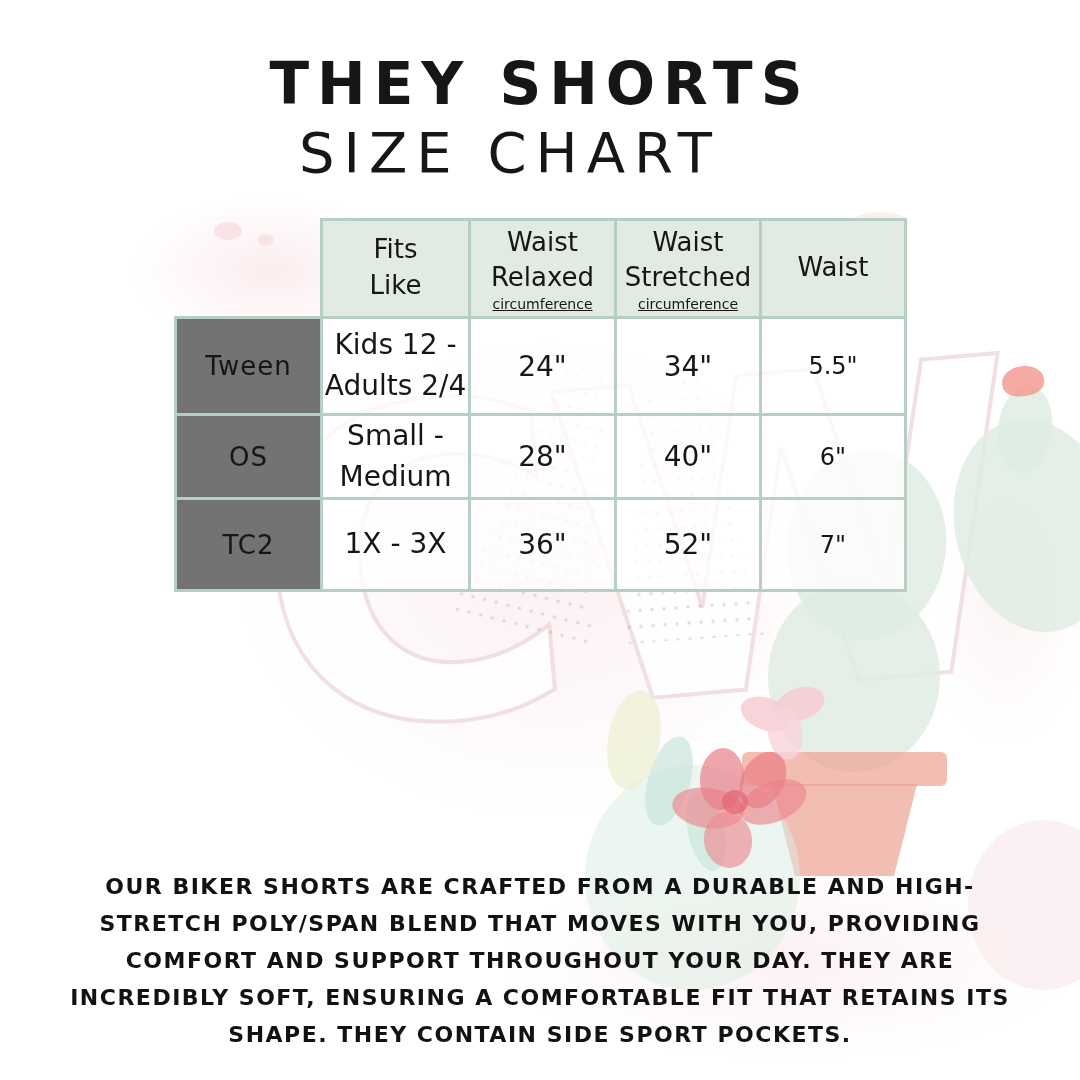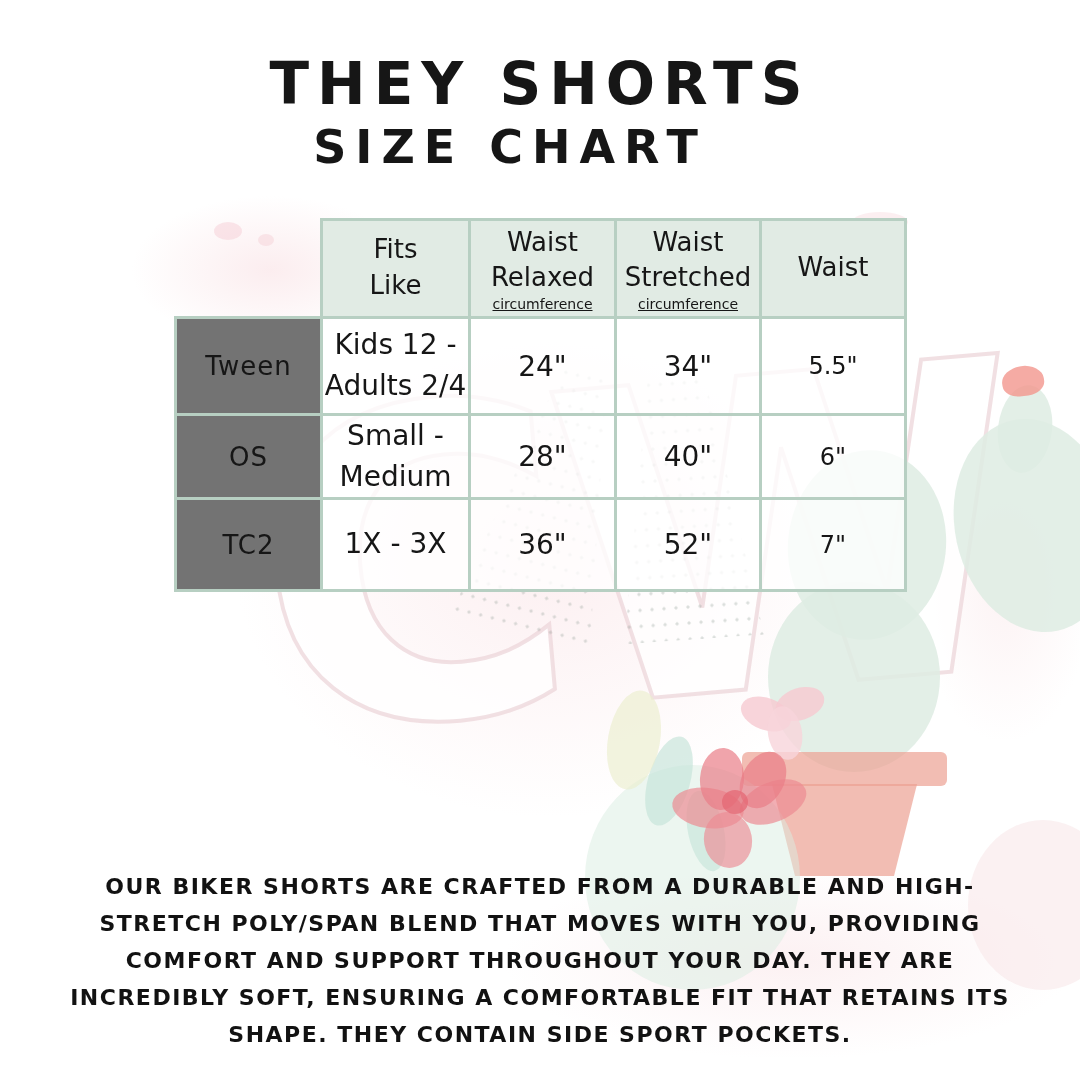--- a/index.html
+++ b/index.html
@@ -13,21 +13,21 @@
             letter-spacing:-18px;transform:rotate(-5deg);color:rgba(255,255,255,0.75);
             -webkit-text-stroke:4px rgba(236,213,218,0.75);}
   .speckle{position:absolute;opacity:.45;
            background-image:radial-gradient(circle,rgba(120,138,128,.6) 1.3px,transparent 1.9px);
            background-size:12px 16px;}
   .dots-mint{background-image:radial-gradient(circle,rgba(255,255,255,.95) 2px,transparent 3px);
              background-size:26px 30px;}
   
   .title-wrap{position:absolute;left:0;top:0;width:1080px;text-align:center;z-index:3;}
   .title-line1{position:absolute;top:50px;width:1080px;font-size:58px;font-weight:bold;letter-spacing:8px;}
-  .title-line2{position:absolute;top:120px;width:1020px;font-size:46px;font-weight:bold;letter-spacing:9px;}
+  .title-line2{position:absolute;top:120px;width:1020px;font-size:56px;font-weight:normal;letter-spacing:9px;}
   
   table.size-table{position:absolute;left:174px;top:218px;width:730px;z-index:2;
                    border-collapse:collapse;table-layout:fixed;}
   .size-table td,.size-table th{border:3px solid #b7cfc2;text-align:center;vertical-align:middle;padding:0;}
   .size-table td.blank{border:none;background:transparent;}
   .size-table th{background:#e1ebe4;font-weight:400;}
   .size-table td.size-cell{background:#737373;font-size:26px;letter-spacing:1px;}
   .size-table td.data-cell{background:rgba(255,255,255,0.78);}
   .hdr-label{display:block;white-space:pre-line;font-size:26px;line-height:1.35;}
   .hdr-sub{display:block;font-size:14px;line-height:1.1;margin-top:2px;text-decoration:underline;}

